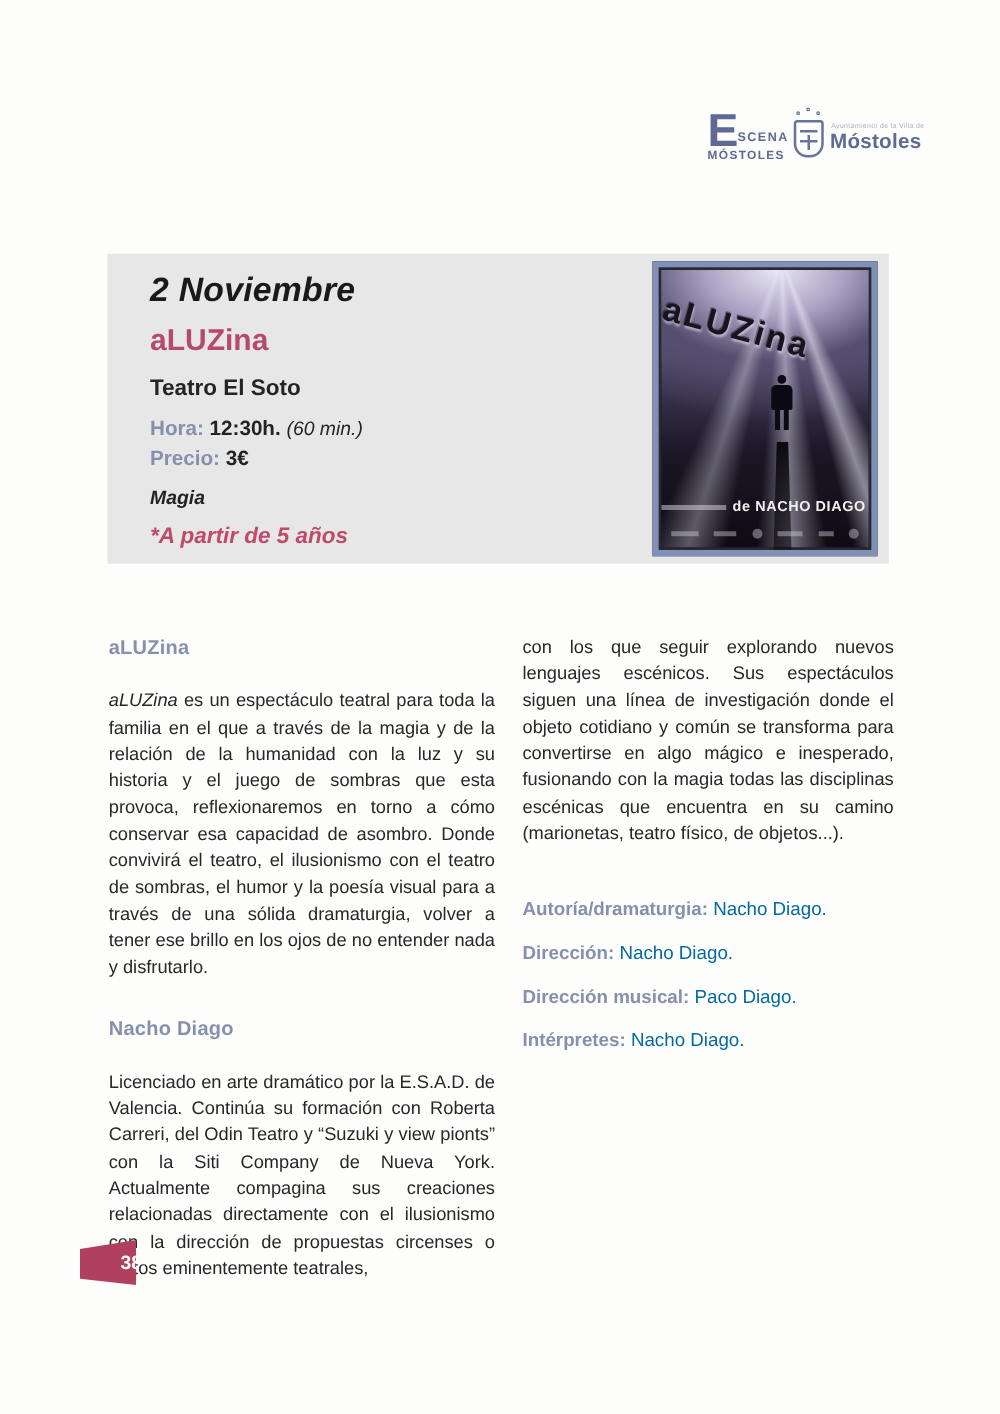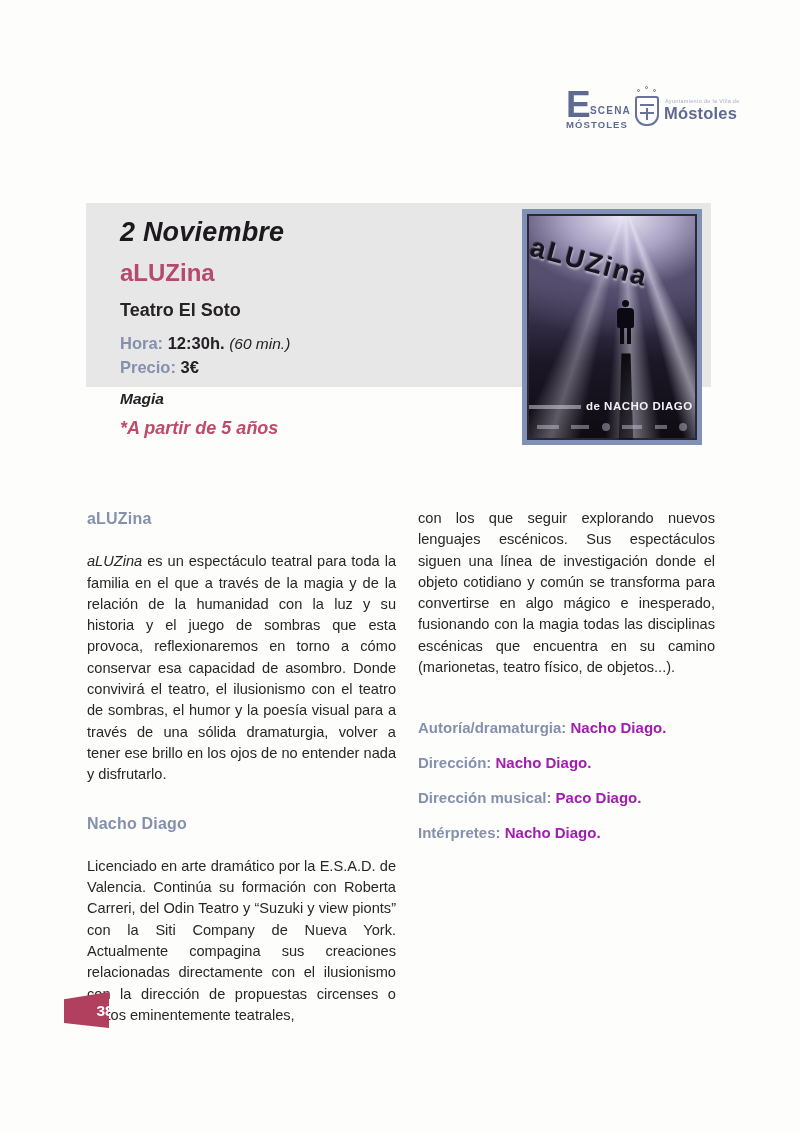--- a/index.html
+++ b/index.html
@@ -22,21 +22,21 @@
   .crest:before { content:""; position:absolute; left:3px; top:6px; right:3px; height:2px; background:#68729a; }
   .crest:after  { content:""; position:absolute; left:9px; top:10px; width:2px; bottom:4px; background:#68729a; }
   .crest .bar2 { position:absolute; left:3px; top:14px; right:3px; height:2px; background:#68729a; }
   .crown { position:absolute; left:4px; top:0px; width:20px; height:8px; }
   .crown i { position:absolute; top:3px; width:3px; height:3px; border:1px solid #68729a; border-radius:50%; }
   .crown i:nth-child(1){ left:0; } .crown i:nth-child(2){ left:8px; top:0; } .crown i:nth-child(3){ left:16px; }
   .logo-ayto .tiny { position:absolute; left:32px; top:12px; font-size:5.5px; color:#a7aec6; letter-spacing:.3px; white-space:nowrap; }
   .logo-ayto .name { position:absolute; left:31px; top:18px; font-size:16.5px; font-weight:bold; letter-spacing:.2px; }
 
   
-  .event-card { position:absolute; left:86px; top:203px; width:625px; height:184px; background:#e8e7e8; }
+  .event-card { position:absolute; left:86px; top:203px; width:625px; height:248px; background:#e8e7e8; }
   .event-text { position:absolute; left:34px; top:14px; width:380px; }
   .ev-date  { font-size:27px; font-weight:bold; font-style:italic; color:#1b191b; letter-spacing:.2px; }
   .ev-title { margin-top:11px; font-size:24px; font-weight:600; color:#b54a6e; }
   .ev-venue { margin-top:13px; font-size:18px; font-weight:600; color:#262325; }
   .ev-line  { margin-top:13px; font-size:16.5px; color:#242124; }
   .ev-line + .ev-line { margin-top:5px; }
   .ev-label { color:#8490ad; font-weight:600; }
   .ev-value { font-weight:700; }
   .ev-dur   { font-style:italic; font-weight:400; font-size:15.5px; }
   .ev-genre { margin-top:13px; font-size:15.5px; font-weight:bold; font-style:italic; color:#242124; }
@@ -80,21 +80,21 @@
   .col { position:absolute; top:508px; font-size:14.6px; line-height:21.3px; color:#2a2628; }
   .col-left  { left:87px;  width:309px; }
   .col-right { left:418px; width:297px; }
   .col h3 { font-size:16px; font-weight:600; color:#8490ad; margin-bottom:22px; letter-spacing:.2px; }
   .col p  { text-align:justify; }
   .lead-italic { font-style:italic; }
   .col-left h3.second { margin-top:27px; margin-bottom:22px; }
   .credits { margin-top:39px; }
   .credit-line { margin-bottom:13.5px; font-size:15px; }
   .credit-label { color:#8490ad; font-weight:600; }
-  .credit-value { color:#a21caf; font-weight:700; }
+  .credit-value { color:#0369a1; font-weight:400; }
 
   
   .page-badge { position:absolute; left:64px; top:992px; width:45px; height:36px;
     background:#b13f5e; clip-path:polygon(0 20%, 100% 0%, 100% 100%, 0 86%);
     display:flex; align-items:center; justify-content:center;padding-left:37px; }
   .page-badge span { color:#fff; font-size:15.5px; font-weight:bold; margin-top:1px; }
 </style>
 </head>
 <body>
 

